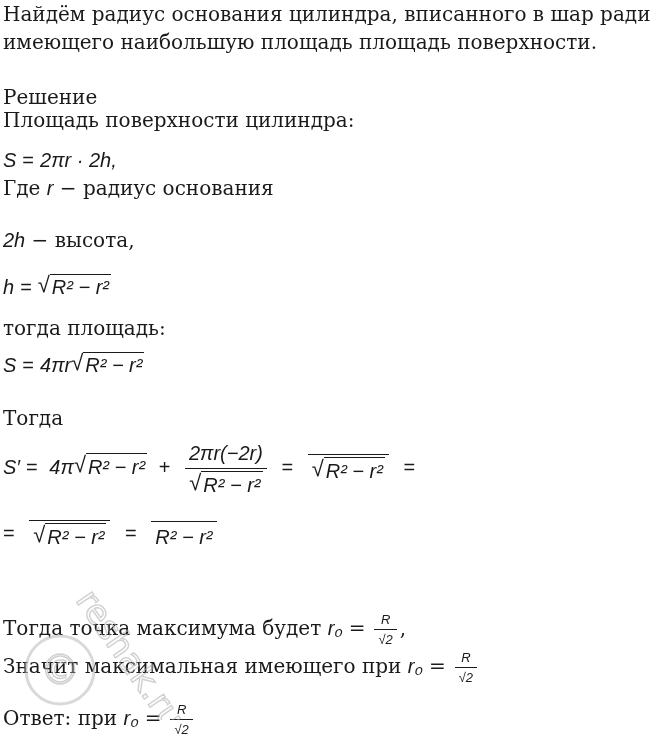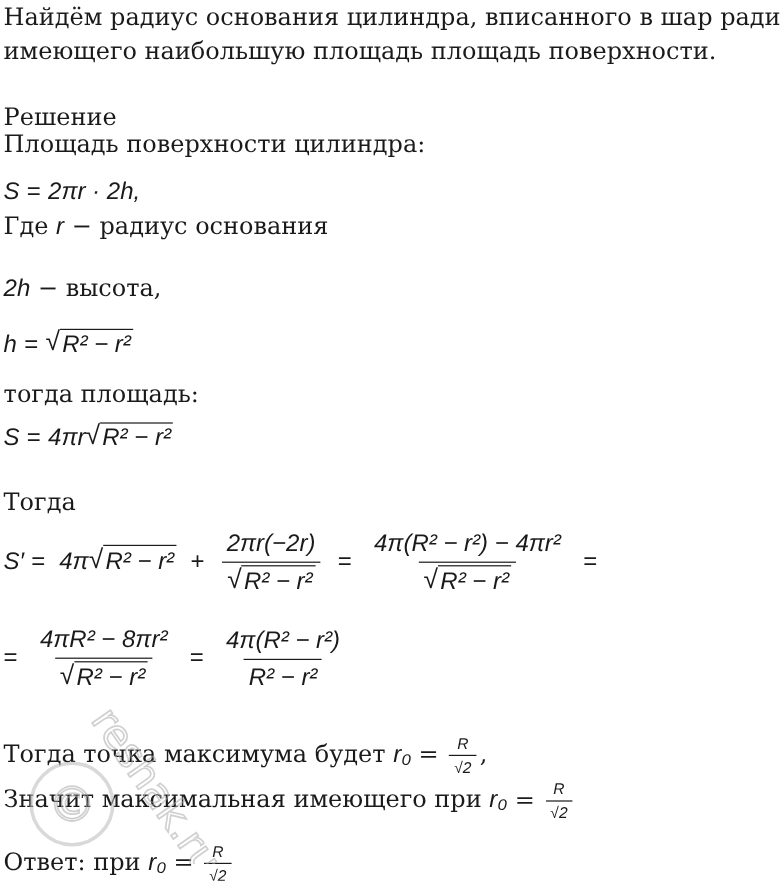--- a/index.html
+++ b/index.html
@@ -69,35 +69,32 @@
 <div class="line it" style="top:440px; line-height:26px">
   <span>S′</span><span class="eq">=</span>
   <span>4π</span><span class="sqrt"><span class="rad">R² − r²</span></span>
   <span class="eq">+</span>
   <span class="frac">
     <span class="num">2πr(−2r)</span>
     <span class="den"><span class="sqrt"><span class="rad">R² − r²</span></span></span>
   </span>
   <span class="eq">=</span>
   <span class="frac">
-    <span class="num">4π(R² − r²) − 4πr²</span>
     <span class="den"><span class="sqrt"><span class="rad">R² − r²</span></span></span>
   </span>
   <span class="eq">=</span>
 </div>
 
 <div class="line it" style="top:520px; line-height:26px">
   <span class="eq" style="margin-left:0">=</span>
   <span class="frac">
-    <span class="num">4πR² − 8πr²</span>
     <span class="den"><span class="sqrt"><span class="rad">R² − r²</span></span></span>
   </span>
   <span class="eq">=</span>
   <span class="frac">
-    <span class="num">4π(R² − r²)</span>
     <span class="den">R² − r²</span>
   </span>
 </div>
 
 <div class="line" style="top:612px">
   <span>Тогда точка максимума будет</span>
   <span class="it">r₀</span><span class="eq">=</span><span class="frac small it">
       <span class="num">R</span>
       <span class="den">√2</span>
     </span><span>,</span>

